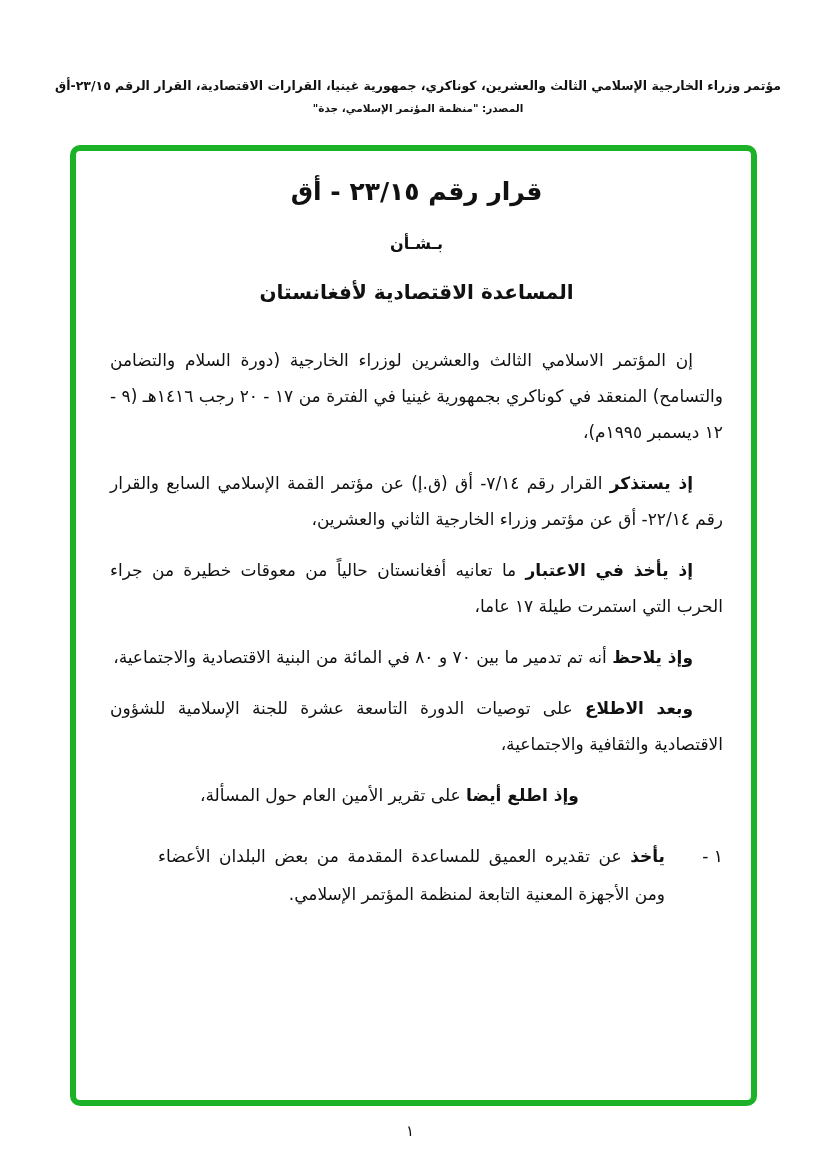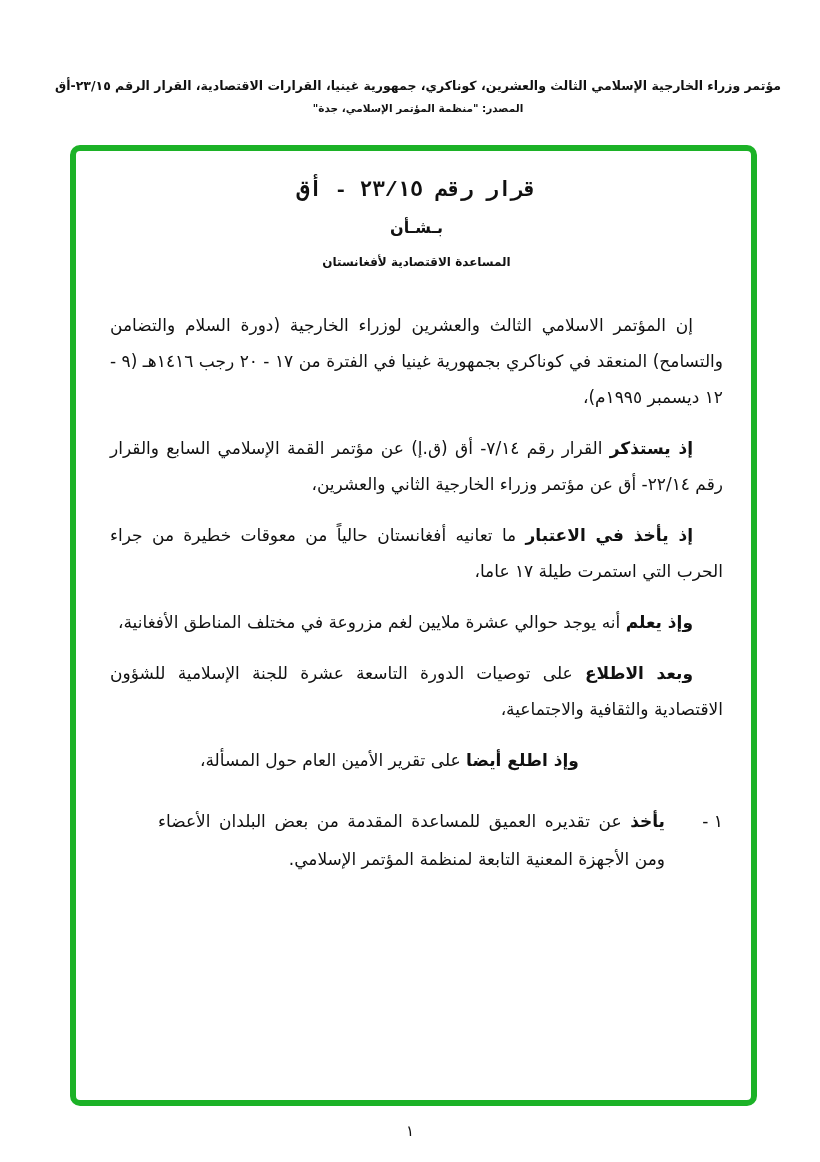--- a/index.html
+++ b/index.html
@@ -26,23 +26,23 @@
     border-radius: 10px;
     background: #fff;
   }
   .content {
     position: absolute; left: 76px; top: 151px;
     width: 675px; height: 949px;
     direction: rtl;
     padding: 26px 28px 10px 34px;
   }
   .title-block { text-align: center; font-weight: bold; margin-bottom: 38px; }
-  .title-line1 { font-size: 21px; font-family: Liberation Mono, monospace; }
-  .title-line2 { font-size: 16px; margin-top: 16px; }
-  .title-line3 { font-size: 12px; margin-top: 18px; }
+  .title-line1 { font-size: 25px; }
+  .title-line2 { font-size: 16px; margin-top: 28px; }
+  .title-line3 { font-size: 20px; margin-top: 27px; }
 
   .para {
     font-size: 17px;
     line-height: 36px;
     text-align: justify;
     text-indent: 30px;
     margin-bottom: 15px;
   }
   .para b { font-weight: bold; }
   .para.short-indent {
@@ -92,23 +92,23 @@
     <div class="title-line2">بـشـأن</div>
     <div class="title-line3">المساعدة الاقتصادية لأفغانستان</div>
   </div>
 
   <p class="para"><b></b><span>إن المؤتمر الاسلامي الثالث والعشرين لوزراء الخارجية (دورة السلام والتضامن والتسامح) المنعقد في كوناكري بجمهورية غينيا في الفترة من ١٧ - ٢٠ رجب ١٤١٦هـ (٩ - ١٢ ديسمبر ١٩٩٥م)،</span></p>
 
   <p class="para"><b>إذ يستذكر</b><span> القرار رقم ٧/١٤- أق (ق.إ) عن مؤتمر القمة الإسلامي السابع والقرار رقم ٢٢/١٤- أق عن مؤتمر وزراء الخارجية الثاني والعشرين،</span></p>
 
   <p class="para"><b>إذ يأخذ في الاعتبار</b><span> ما تعانيه أفغانستان حالياً من معوقات خطيرة من جراء الحرب التي استمرت طيلة ١٧ عاما،</span></p>
 
+  <p class="para"><b>وإذ يلاحظ</b><span> أنه تم تدمير ما بين ٧٠ و ٨٠ في المائة من البنية الاقتصادية والاجتماعية،</span></p>
 
 
-  <p class="para"><b>وإذ يعلم</b><span> أنه يوجد حوالي عشرة ملايين لغم مزروعة في مختلف المناطق الأفغانية،</span></p>
 
   <p class="para"><b>وبعد الاطلاع</b><span> على توصيات الدورة التاسعة عشرة للجنة الإسلامية للشؤون الاقتصادية والثقافية والاجتماعية،</span></p>
 
   <p class="para short-indent"><b>وإذ اطلع أيضا</b><span> على تقرير الأمين العام حول المسألة،</span></p>
 
   <div class="list-item">
     <span class="num">١ -</span>
     <span class="item-text"><b>يأخذ</b><span> عن تقديره العميق للمساعدة المقدمة من بعض البلدان الأعضاء ومن الأجهزة المعنية التابعة لمنظمة المؤتمر الإسلامي.</span></span>
   </div>
 

